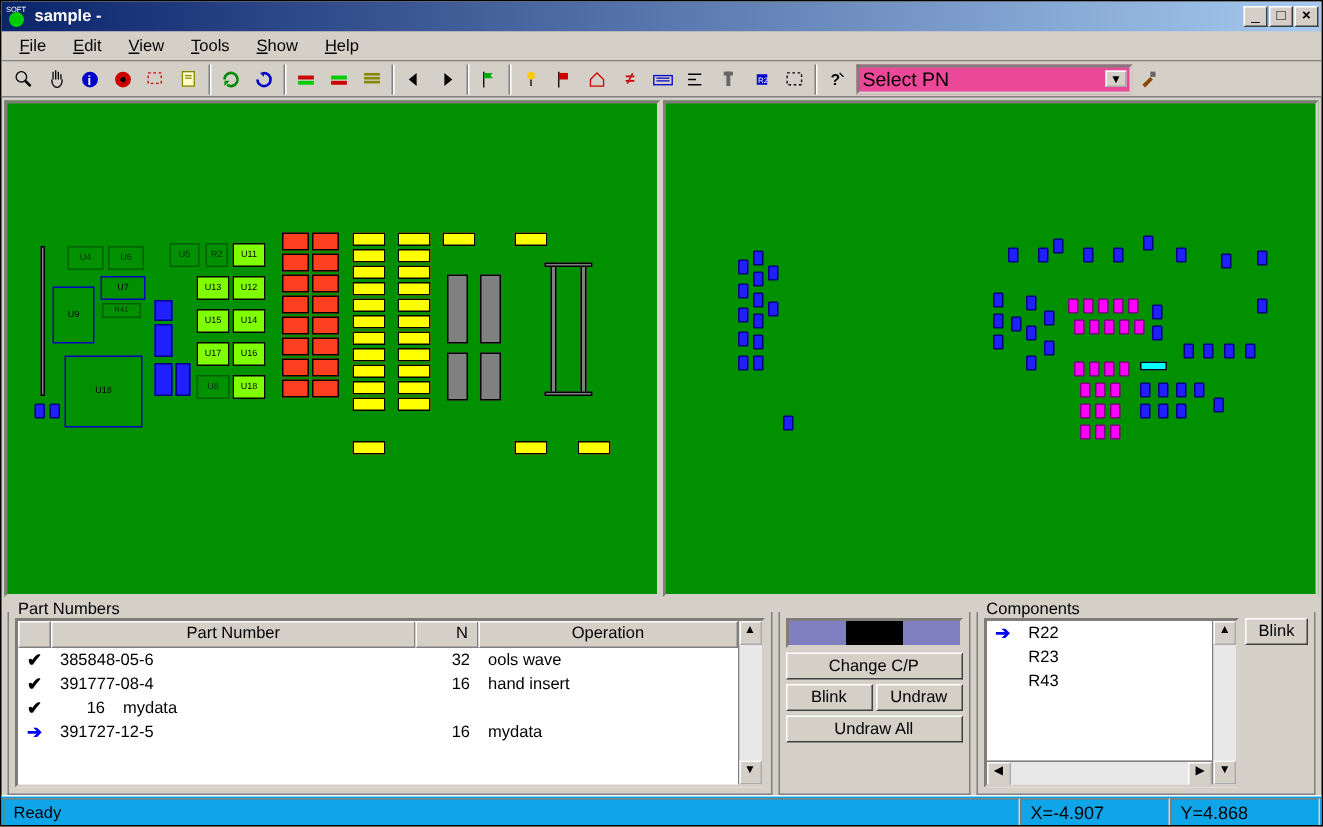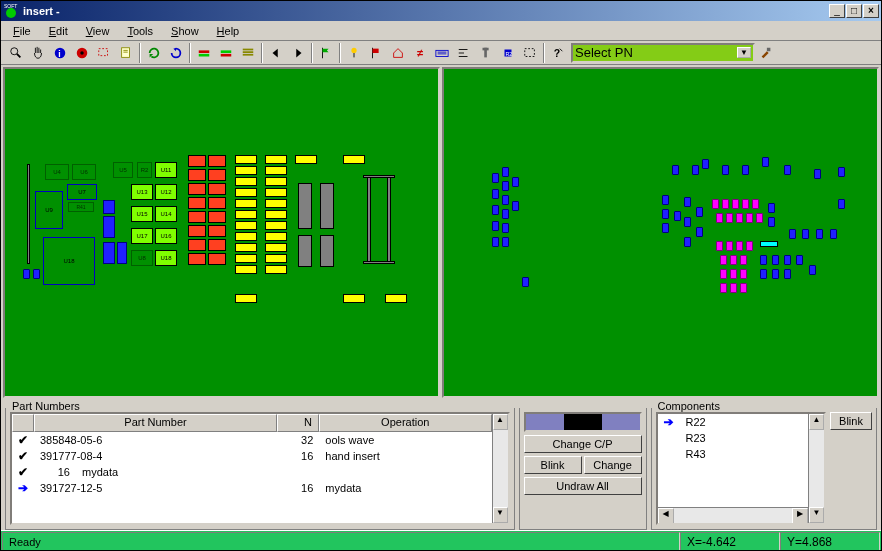--- a/index.html
+++ b/index.html
@@ -13,21 +13,21 @@
 .close-btn { font-family: Arial; font-weight: bold; }
 
 .menubar { height: 20px; background: #d4d0c8; display: flex; align-items: center; padding: 0 4px; border-bottom: 1px solid #808080; gap: 2px; }
 .menu-item { padding: 2px 8px; cursor: pointer; }
 .menu-item u { text-decoration: underline; }
 
 .toolbar { height: 24px; background: #d4d0c8; display: flex; align-items: center; padding: 2px 4px; border-bottom: 1px solid #808080; gap: 0px; }
 .tbtn { width: 22px; height: 20px; background: #d4d0c8; border: 1px solid transparent; display: inline-flex; align-items: center; justify-content: center; font-size: 11px; cursor: pointer; color:#000; }
 .tbtn svg { width: 14px; height: 14px; }
 .tb-sep { width: 6px; height: 20px; border-left: 1px solid #808080; border-right: 1px solid #fff; margin: 0 2px; width: 2px; }
-.pn-select { height: 20px; width: 184px; background: #84cc16; border: 2px inset #d4d0c8; margin-left: 2px; display: flex; align-items: center; padding: 0 2px; }
+.pn-select { height: 20px; width: 184px; background: #ec4899; border: 2px inset #d4d0c8; margin-left: 2px; display: flex; align-items: center; padding: 0 2px; }
 .pn-select span { flex: 1; font-size: 13px; }
 .pn-select .dd { width: 14px; text-align: center; background: #d4d0c8; border: 1px outset #fff; font-size: 8px; }
 
 .work { display: flex; height: 335px; }
 .pane { flex: 1; background: #009000; border: 2px inset #d4d0c8; margin: 2px; position: relative; overflow: hidden; }
 .pane.left { margin-right: 1px; }
 .pane.right { margin-left: 1px; }
 
 .comp { position: absolute; border: 1px solid #000; font-size: 6px; display: flex; align-items: center; justify-content: center; color: #000; line-height: 1; }
 .cgreen { background: #009000; border-color: #006000; color:#003000; }
@@ -64,38 +64,38 @@
 .vscroll { width: 16px; background: #d4d0c8; border-left: 1px solid #808080; display: flex; flex-direction: column; }
 .sbtn { height: 16px; background: #d4d0c8; border: 1px outset #fff; font-size: 8px; text-align: center; }
 .strack { flex: 1; background: #e8e8e8; }
 .hscroll { height: 16px; background: #d4d0c8; border-top: 1px solid #808080; display:flex; }
 
 .cp-ind { height: 20px; display: flex; border: 2px inset #d4d0c8; margin-bottom: 3px; }
 .cp-ind div { flex: 1; }
 
 .sbtn2 { background: #d4d0c8; border: 1px solid #fff; border-right-color: #404040; border-bottom-color: #404040; padding: 2px 2px; font-size: 11px; cursor: pointer; text-align: center; }
 
-.statusbar { height: 22px; background: #22c55e; border-top: 1px solid #fff; display: flex; align-items: center; padding: 1px; gap: 0; }
+.statusbar { height: 22px; background: #0ea5e9; border-top: 1px solid #fff; display: flex; align-items: center; padding: 1px; gap: 0; }
 .sp { border: 1px inset #d4d0c8; padding: 2px 6px; height: 100%; display: flex; align-items: center; }
 .sp.ready { flex: 1; }
 .sp.coord { width: 100px; font-size: 12px; }
 
 .arrow-ind { color: #0000ff; font-weight: bold; font-size: 12px; }
 </style>
 </head>
 <body>
 
 <div class="titlebar">
   <span class="app-icon">
     <svg viewBox="0 0 16 16">
         <circle cx="8" cy="10" r="5" fill="#0c0"></circle>
         <text x="1" y="5" font-size="5" fill="#fff">SOFT</text>
       </svg>
   </span>
-  <span class="title">insert -</span>
+  <span class="title">sample -</span>
   <div class="win-btns">
     <div class="win-btn">_</div>
     <div class="win-btn">□</div>
     <div class="win-btn close-btn">×</div>
   </div>
 </div>
 
 <div class="menubar">
   <div class="menu-item"><u>F</u><span>ile</span></div>
   <div class="menu-item"><u>E</u>dit</div>
@@ -480,21 +480,21 @@
 
   <div class="panel mid-panel">
     <div class="cp-ind">
       <div style="background:#8080c0"></div>
         <div style="background:#000"></div>
         <div style="background:#8080c0"></div>
     </div>
     <div class="sbtn2" style="margin-bottom:3px">Change C/P</div>
     <div style="display:flex;gap:2px;margin-bottom:3px">
       <div class="sbtn2" style="flex:1">Blink</div>
-      <div class="sbtn2" style="flex:1">Change</div>
+      <div class="sbtn2" style="flex:1">Undraw</div>
     </div>
     <div class="sbtn2">Undraw All</div>
   </div>
 
   <div class="panel comp-panel" data-legend="Components">
     <div style="display:flex;gap:4px;height:100%">
       <div class="grid" style="flex:1">
         <div class="grid-inner">
           <div class="grow">
             <div class="gcell checkcol"><span class="arrow-ind">➔</span></div>
@@ -523,15 +523,15 @@
       </div>
       <div style="width:42px;display:flex;align-items:flex-start">
         <div class="sbtn2" style="width:100%">Blink</div>
       </div>
     </div>
   </div>
 </div>
 
 <div class="statusbar">
   <div class="sp ready">Ready</div>
-  <div class="sp coord">X=-4.642</div>
+  <div class="sp coord">X=-4.907</div>
   <div class="sp coord">Y=4.868</div>
 </div>
 
 </body></html>

